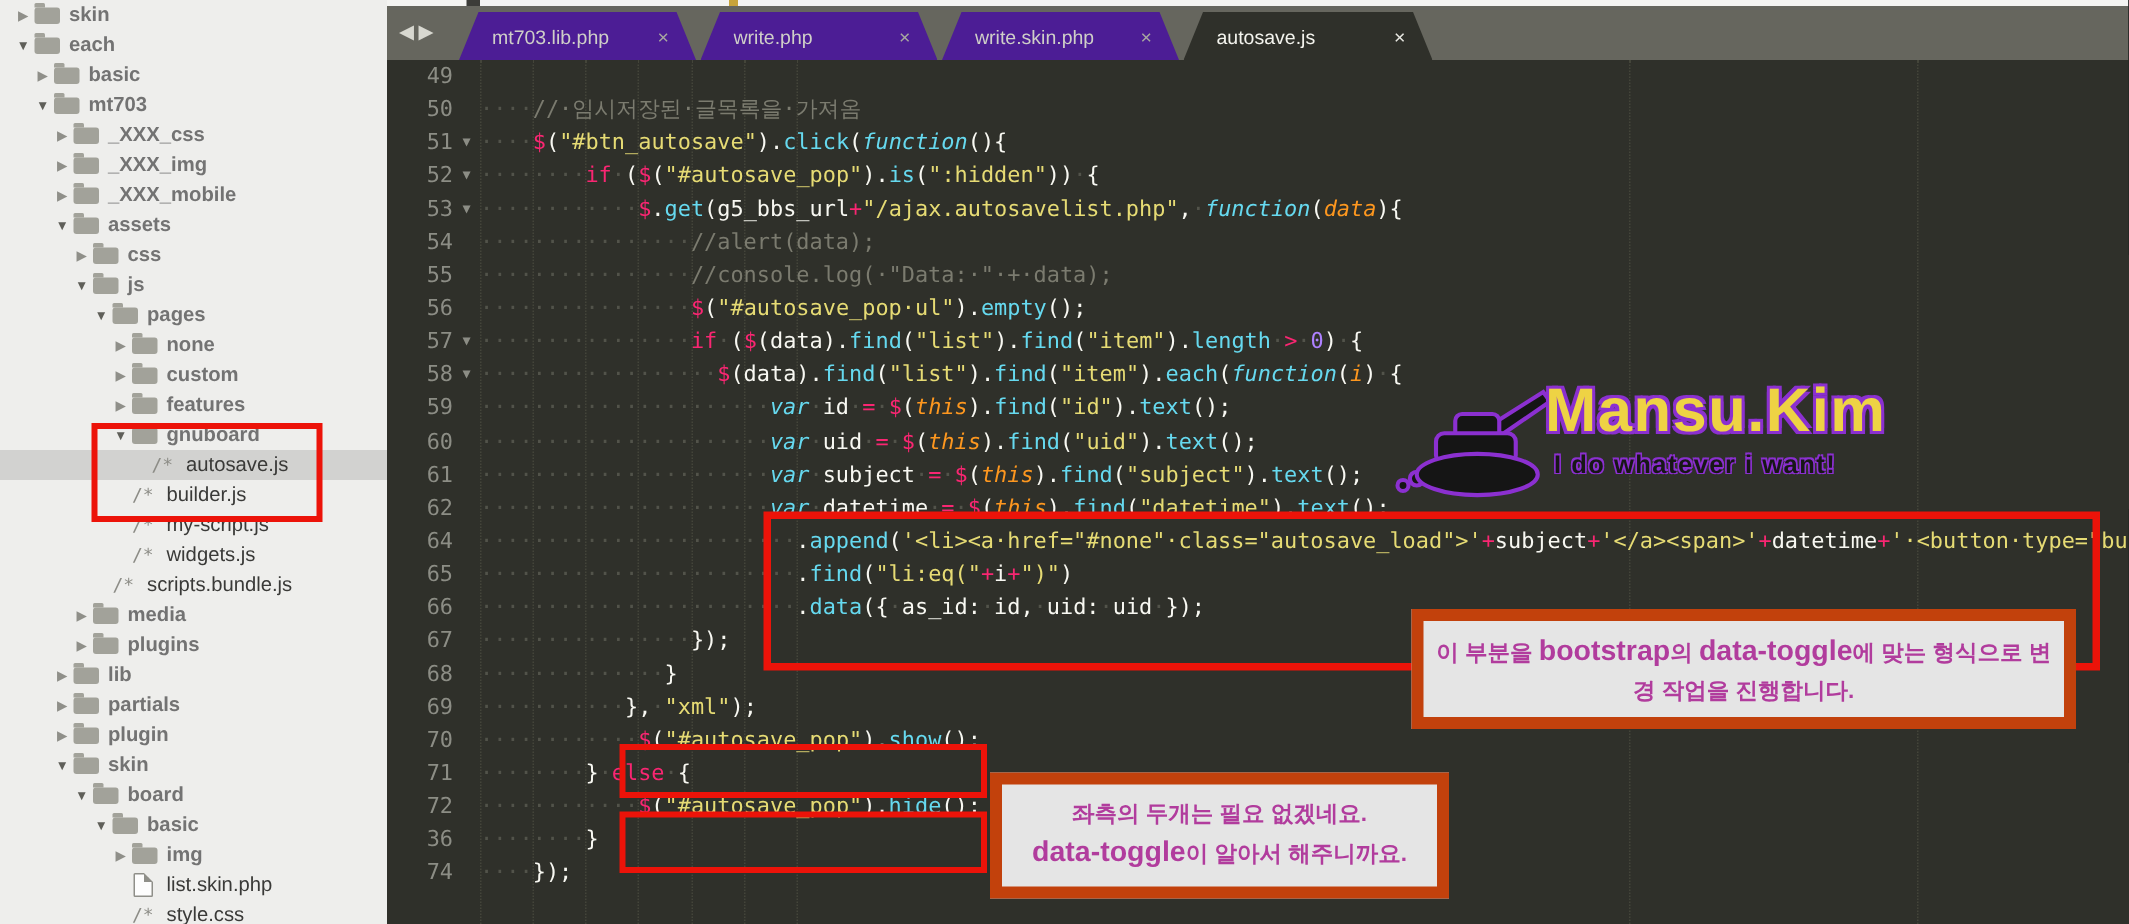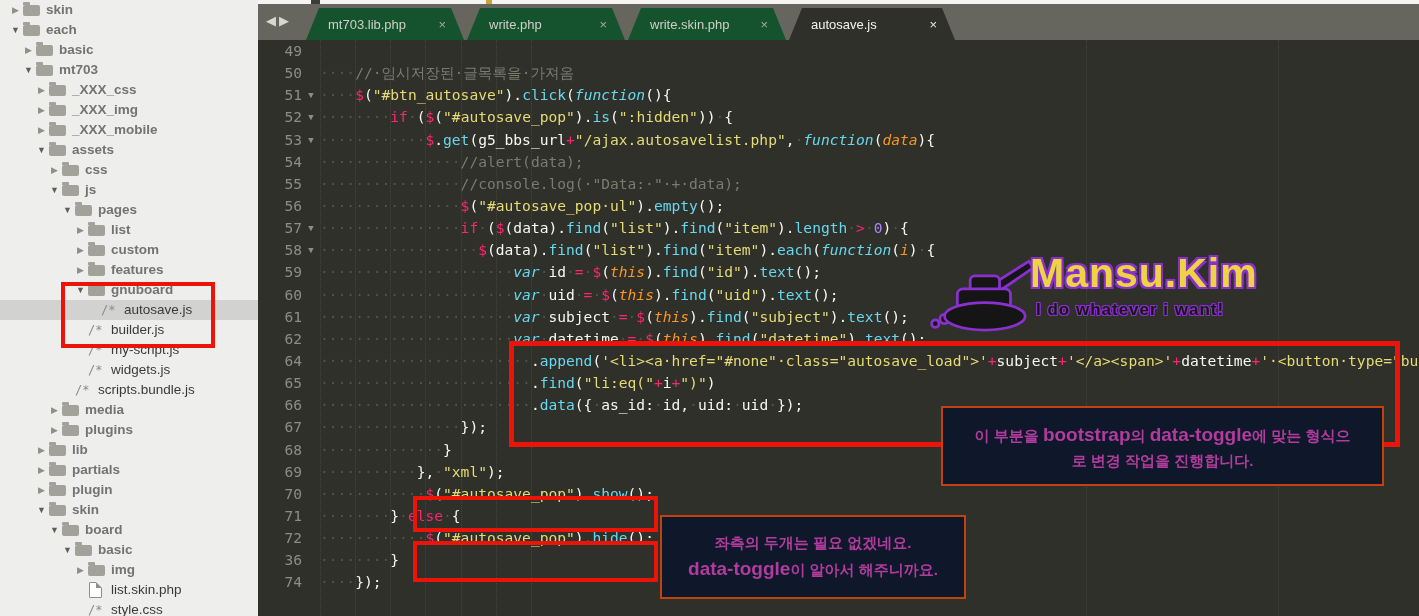--- a/index.html
+++ b/index.html
@@ -20,21 +20,21 @@
   .tw-docicon::before{content:"";position:absolute;right:-1px;top:-1px;border:3px solid #eeeeec;border-left-color:#8f8f89;border-bottom-color:#8f8f89;}
   .tw-label{font-size:13.5px;color:#3a3a38;}
   .tw-label.folder{font-weight:bold;color:#737373;}
   
   .topstrip{position:absolute;left:258px;top:0;width:1161px;height:4px;background:#f4f4f2;z-index:4;}
   .topstrip .tick1{position:absolute;left:53px;top:0;width:9px;height:4px;background:#3c3c38;}
   .topstrip .tick2{position:absolute;left:228px;top:0;width:6px;height:4px;background:#c8a43a;}
   .tabbar{position:absolute;left:258px;top:4px;width:1161px;height:36px;background:#66665e;z-index:4;}
   .tabnav{position:absolute;left:8px;top:9px;color:#d8d8d0;font-size:13px;letter-spacing:3px;cursor:default;}
   .tabs{position:absolute;left:48px;bottom:0;height:32px;display:flex;align-items:flex-end;}
-  .tab{height:32px;width:158px;margin-right:3px;background:#14532d;display:flex;align-items:center;justify-content:space-between;
+  .tab{height:32px;width:158px;margin-right:3px;background:#4c1d95;display:flex;align-items:center;justify-content:space-between;
     padding:0 18px 0 22px;box-sizing:border-box;clip-path:polygon(13px 0,calc(100% - 13px) 0,100% 100%,0 100%);cursor:default;}
   .tab.active{background:#2f302a;width:166px;}
   .tab-label{font-size:13px;color:#cfcfc8;overflow:hidden;white-space:nowrap;}
   .tab.active .tab-label{color:#f4f4ee;}
   .tab-close{font-size:13px;color:#a8a8a0;padding-left:8px;}
   .tab.active .tab-close{color:#e8e8e2;}
   
   .editor{position:absolute;left:258px;top:40px;width:1285px;height:576px;background:#2f302a;z-index:2;}
   .guide{position:absolute;top:0;height:576px;border-left:1px dotted #44453a;z-index:1;}
   .line{position:relative;height:22.15px;line-height:22.15px;white-space:nowrap;z-index:2;
@@ -47,22 +47,22 @@
   .tk-y{color:#e6db74}.tk-n{color:#ae81ff}.tk-g{color:#7b7b6f}.tk-d{color:#52534a}
   
   .watermark{position:absolute;left:928px;top:248px;width:360px;height:90px;z-index:5;opacity:.93;}
   .wm-title{position:absolute;left:102px;top:2px;font-size:41px;font-weight:bold;color:#fde047;letter-spacing:1px;
     text-shadow:-2px -2px 0 #9330dd,2px -2px 0 #9330dd,-2px 2px 0 #9330dd,2px 2px 0 #9330dd,0 0 3px #9330dd;}
   .wm-sub{position:absolute;left:108px;top:52px;font-size:17px;font-weight:bold;color:#161616;letter-spacing:1px;
     text-shadow:-1px -1px 0 #9330dd,1px -1px 0 #9330dd,-1px 1px 0 #9330dd,1px 1px 0 #9330dd;}
   
   .redbox{position:absolute;border:5px solid #ec1309;z-index:20;pointer-events:none;}
   .redbox.thin{border-width:4px;}
-  .bluebox{position:absolute;background:#0f172a;border:2px solid #c2410c;z-index:21;box-sizing:border-box;
-    display:flex;flex-direction:column;justify-content:center;text-align:center;color:#b13c9d;font-weight:bold;font-size:15px;line-height:1.55;padding:4px 26px;}
+  .bluebox{position:absolute;background:#e5e5e5;border:8px solid #c2410c;z-index:21;box-sizing:border-box;
+    display:flex;flex-direction:column;justify-content:center;text-align:center;color:#b13c9d;font-weight:bold;font-size:15px;line-height:1.55;padding:4px 2px;}
   .bluebox .blat{font-size:19px;font-family:"Liberation Sans","DejaVu Sans",sans-serif;}
 </style>
 </head>
 <body>
 
 <div class="screen">
 
   <div class="sidebar" style="padding-top: 0px;">
       <div class="tree-row" style="padding-left: 8px; top: 0px;">
         <span class="tw-arrow">▶</span>
@@ -115,21 +115,21 @@
         <span class="tw-label folder">js</span>
       </div>
       <div class="tree-row" style="padding-left: 60px; top: 0px;">
         <span class="tw-arrow open">▼</span>
         <span class="tw-ficon open"></span>
         <span class="tw-label folder">pages</span>
       </div>
       <div class="tree-row" style="padding-left: 73px; top: 0px;">
         <span class="tw-arrow">▶</span>
         <span class="tw-ficon"></span>
-        <span class="tw-label folder">list</span>
+        <span class="tw-label folder">none</span>
       </div>
       <div class="tree-row" style="padding-left: 73px; top: 0px;">
         <span class="tw-arrow">▶</span>
         <span class="tw-ficon"></span>
         <span class="tw-label folder">custom</span>
       </div>
       <div class="tree-row" style="padding-left: 73px; top: 0px;">
         <span class="tw-arrow">▶</span>
         <span class="tw-ficon"></span>
         <span class="tw-label folder">features</span>

